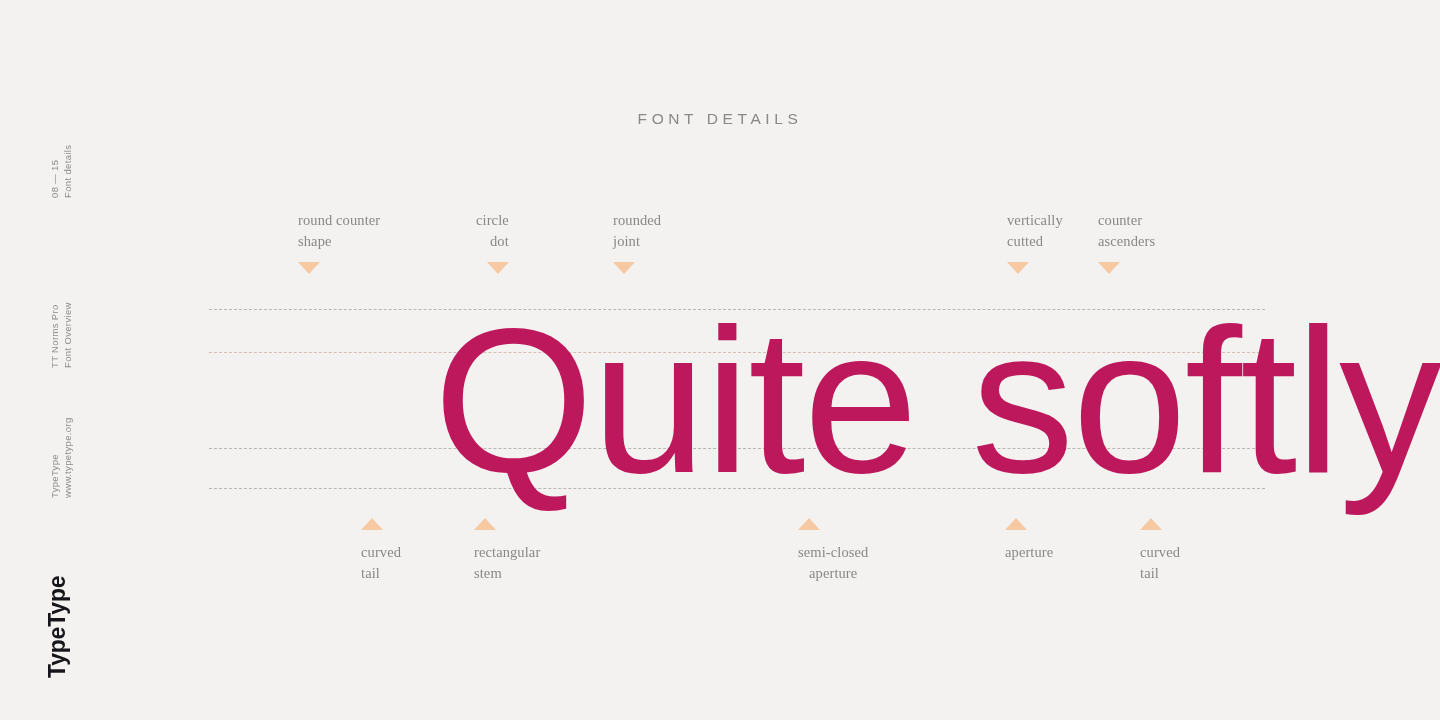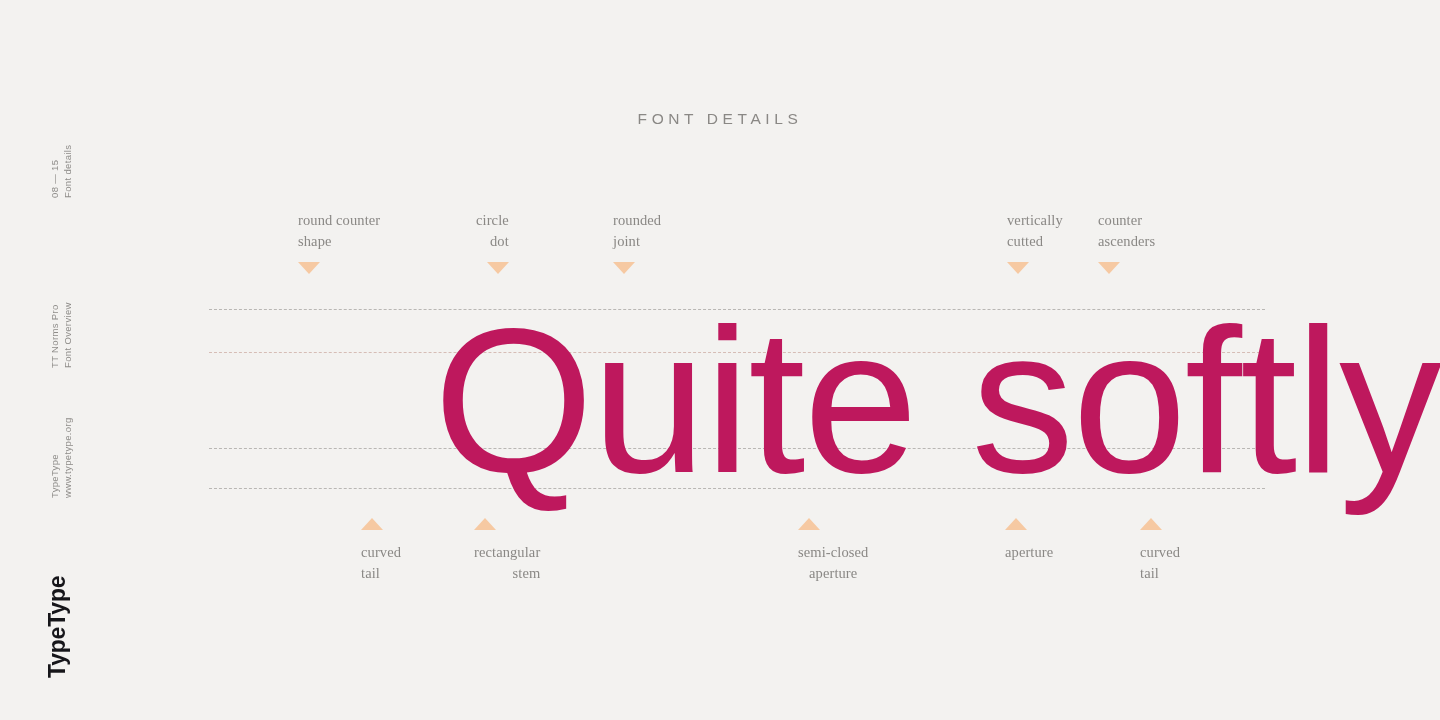--- a/index.html
+++ b/index.html
@@ -229,21 +229,21 @@
 ascenders</span>
         <span class="marker down"></span>
       </div>
     </div>
   <div id="ann-bottom">
       <div class="annotation bottom" style="left: 361px; top: 518px;">
         <span class="marker up"></span>
         <span class="ann-text">curved
 tail</span>
       </div>
-      <div class="annotation bottom" style="left: 474px; top: 518px; text-align: right;">
+      <div class="annotation bottom" style="left: 474px; top: 518px;">
         <span class="marker up"></span>
         <span class="ann-text">rectangular
 stem</span>
       </div>
       <div class="annotation bottom" style="left: 798px; top: 518px; text-align: center;">
         <span class="marker up"></span>
         <span class="ann-text">semi-closed
 aperture</span>
       </div>
       <div class="annotation bottom" style="left: 1005px; top: 518px;">

